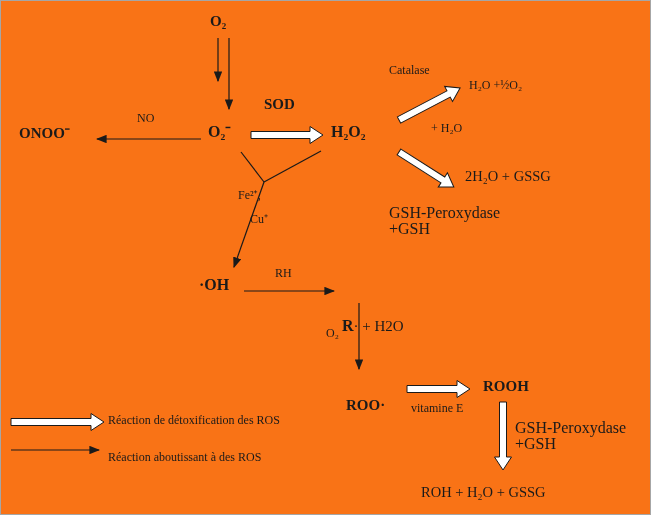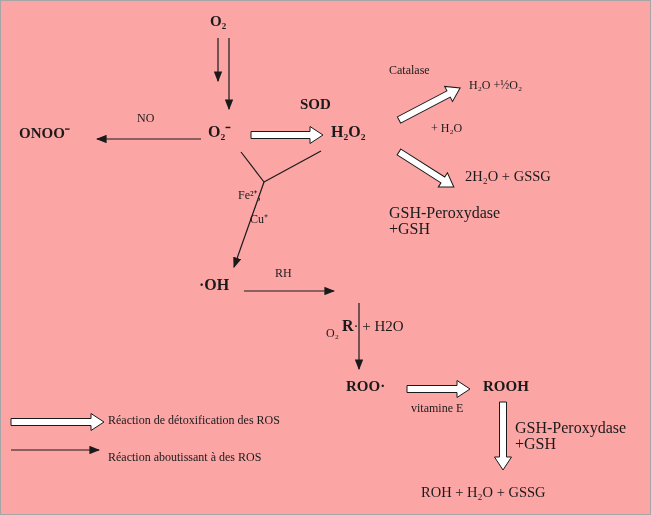--- a/index.html
+++ b/index.html
@@ -1,19 +1,19 @@
 <!DOCTYPE html>
 <html><head>
 <meta charset="utf-8">
 <style>
   html,body{margin:0;padding:0;background:#fff;}
   #stage{
     position:relative;
     width:651px;height:515px;
-    background:#fca5a5;
+    background:#f97316;
     border:1px solid #a6a6a6;
     box-sizing:border-box;
     font-family:"Liberation Serif", serif;
     color:#1a1a1a;
     overflow:hidden;
   }
   .txt{position:absolute;white-space:nowrap;line-height:1.1;}
   .sp{font-weight:bold;font-size:16px;}
   .sp-sm{font-weight:bold;font-size:15px;}
   .lbl{font-size:12px;}
@@ -67,25 +67,25 @@
   <div class="txt sp" style="left:207px;top:122px;">O₂⁻</div>
   <div class="txt sp" style="left:330px;top:122px;">H₂O₂</div>
   <div class="txt lbl" style="left:468px;top:78px;">H₂O +½O₂</div>
   <div class="txt lbl" style="left:430px;top:121px;">+ H₂O</div>
   <div class="txt prod" style="left:464px;top:168px;">2H₂O + GSSG</div>
   <div class="txt sp" style="left:198px;top:275px;">·OH</div>
   <div class="txt" style="left:341px;top:276px;font-size:15px;margin-top:40px;">
     <span style="font-weight:bold;font-size:16px;">R</span><span>· + H2O</span>
   </div>
   <div class="txt lbl" style="left:325px;top:326px;">O₂</div>
-  <div class="txt sp-sm" style="left:345px;top:377px;">ROO·</div>
+  <div class="txt sp-sm" style="left:345px;top:396px;">ROO·</div>
   <div class="txt sp-sm" style="left:482px;top:377px;">ROOH</div>
   <div class="txt prod" style="left:420px;top:484px;">ROH + H₂O + GSSG</div>
 
-  <div class="txt sp-sm" style="left:263px;top:95px;margin-left:36px;">SOD</div>
+  <div class="txt sp-sm" style="left:263px;top:95px;">SOD</div>
   <div class="txt lbl" style="left:136px;top:111px;">NO</div>
   <div class="txt lbl" style="left:388px;top:63px;">Catalase</div>
   <div class="txt lbl-sm" style="left:388px;top:203px;">GSH-Peroxydase</div>
   <div class="txt lbl-sm" style="left:388px;top:219px;">+GSH</div>
   <div class="txt lbl" style="left:237px;top:188px;">Fe²⁺,</div>
   <div class="txt lbl" style="left:249px;top:212px;">Cu⁺</div>
   <div class="txt lbl" style="left:274px;top:266px;text-align:center;">RH</div>
   <div class="txt lbl" style="left:410px;top:353px;margin-top:48px;">vitamine E</div>
   <div class="txt lbl-sm" style="left:514px;top:418px;">GSH-Peroxydase</div>
   <div class="txt lbl-sm" style="left:514px;top:434px;">+GSH</div>

